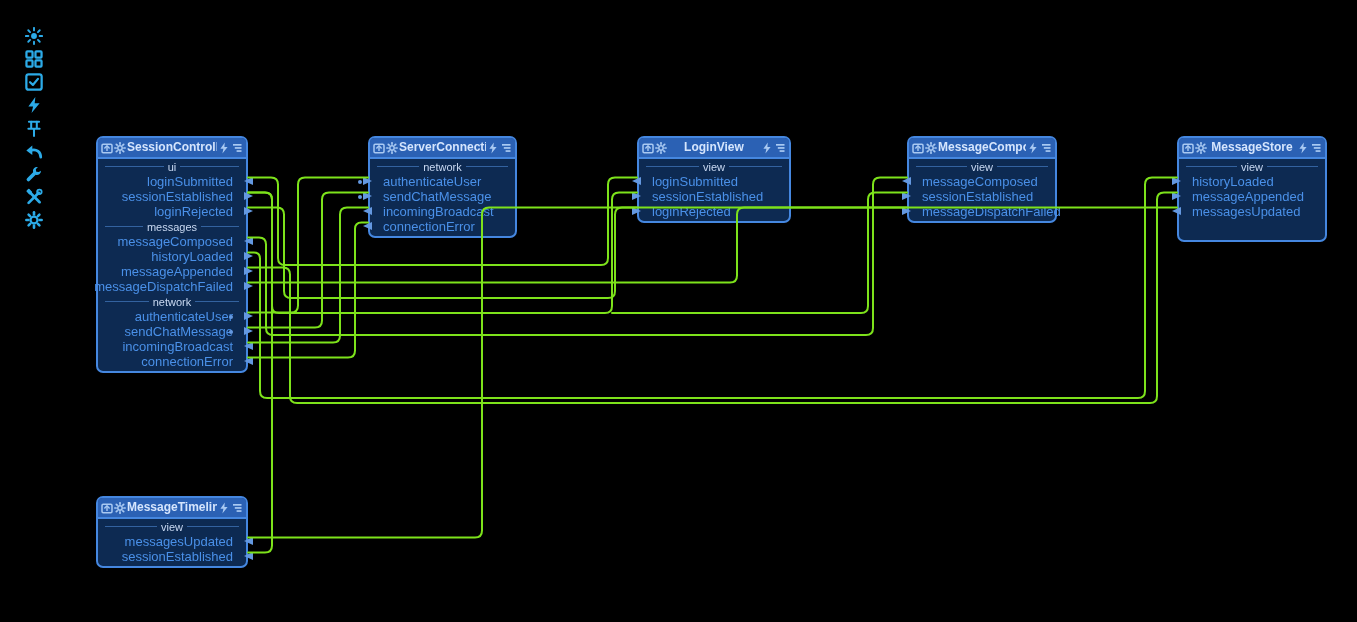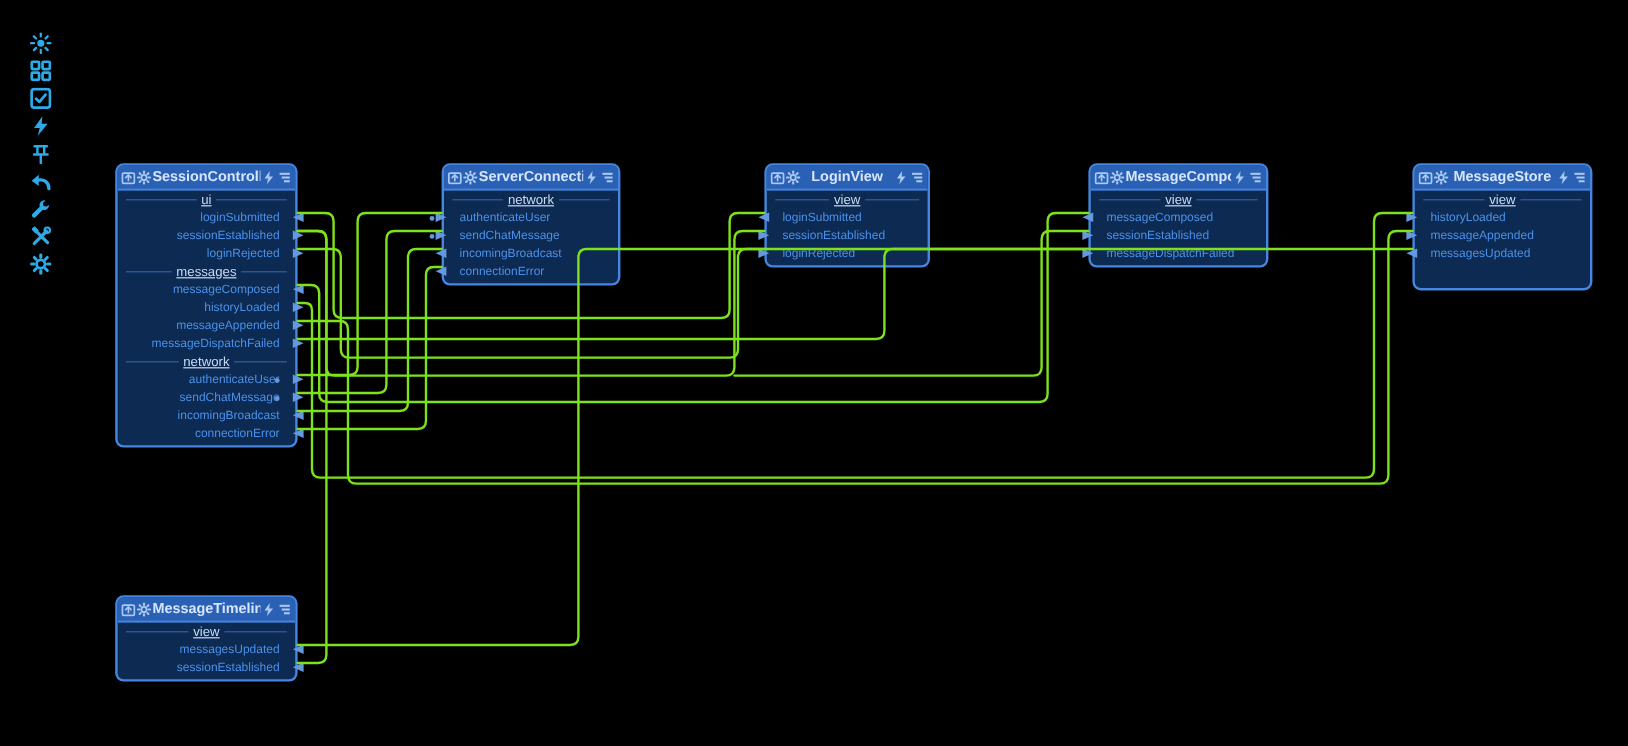--- a/index.html
+++ b/index.html
@@ -18,25 +18,25 @@
   .node{position:absolute;background:#0d2a52;border:2px solid #4587e0;border-radius:7px;
         box-sizing:border-box;z-index:1;}
   .node-header{height:19px;background:#2b61b4;border-bottom:2px solid #4587e0;
         border-radius:4px 4px 0 0;display:flex;align-items:center;padding:0 3px;gap:1px;}
   .node-title{flex:1;text-align:center;font-size:12px;font-weight:bold;color:#d5e5fd;
         white-space:nowrap;overflow:hidden;line-height:17px;}
   .hicon{width:12px;height:12px;display:flex;flex:0 0 auto;}
   .hicon svg{width:12px;height:12px;display:block;}
 
   .section-row{height:15px;display:flex;align-items:center;gap:4px;padding:0 7px;
-        color:#c9d9f2;font-size:11px;box-sizing:border-box;text-decoration:underline;}
+        color:#c9d9f2;font-size:11px;box-sizing:border-box;}
   .section-row .line{flex:1;height:1px;background:#33629f;}
 
   .port-row{height:15px;position:relative;display:flex;align-items:flex-end;
-        font-size:10px;color:#4a90e8;box-sizing:border-box;}
+        font-size:13px;color:#4a90e8;box-sizing:border-box;}
   .port-row.side-right{justify-content:flex-end;padding-right:13px;}
   .port-row.side-left{justify-content:flex-start;padding-left:13px;}
   .port-label{white-space:nowrap;line-height:15px;}
 
   .arrow{position:absolute;width:0;height:0;top:50%;margin-top:-4.5px;
         border-top:4.5px solid transparent;border-bottom:4.5px solid transparent;}
   .arrow.pt-right{border-left:9px solid #6498e0;}
   .arrow.pt-left{border-right:9px solid #6498e0;}
   .arrow.at-right{right:-7px;}
   .arrow.at-left{left:-7px;}
@@ -296,21 +296,21 @@
         </div>
         <div class="port-row side-left">
           <span class="port-label">incomingBroadcast</span>
           <span class="arrow pt-left at-left"></span>
         </div>
         <div class="port-row side-left">
           <span class="port-label">connectionError</span>
           <span class="arrow pt-left at-left"></span>
         </div>
       </div>
-      <div class="node" style="left: 637px; top: 136px; width: 138px; height: 87px;">
+      <div class="node" style="left: 637px; top: 136px; width: 154px; height: 87px;">
         <div class="node-header">
           <span class="hicon">
             <svg viewBox="0 0 12 12">
               <rect x="1" y="2.2" width="10" height="8.6" rx="1.2" fill="none" stroke="#a9c9f2" stroke-width="1.5"></rect>
               <polyline points="3.4,6.4 6,3.8 8.6,6.4" fill="none" stroke="#a9c9f2" stroke-width="1.4" stroke-linejoin="round"></polyline>
               <line x1="6" y1="4.4" x2="6" y2="9" stroke="#a9c9f2" stroke-width="1.4"></line>
             </svg>
           </span>
           <span class="hicon">
             <svg viewBox="0 0 12 12">

